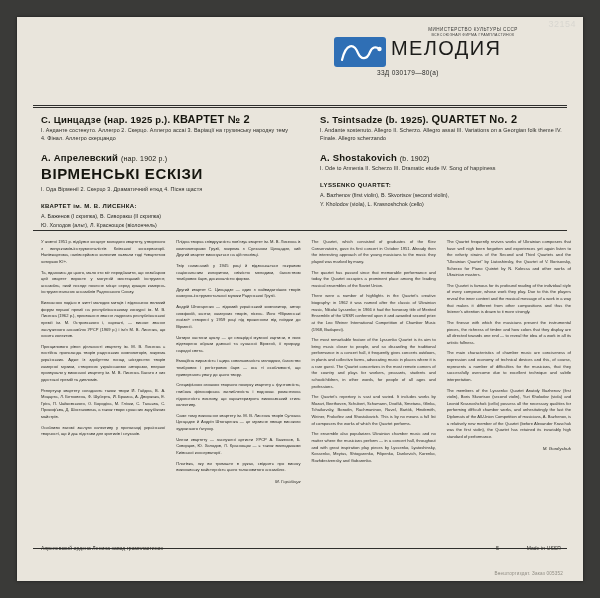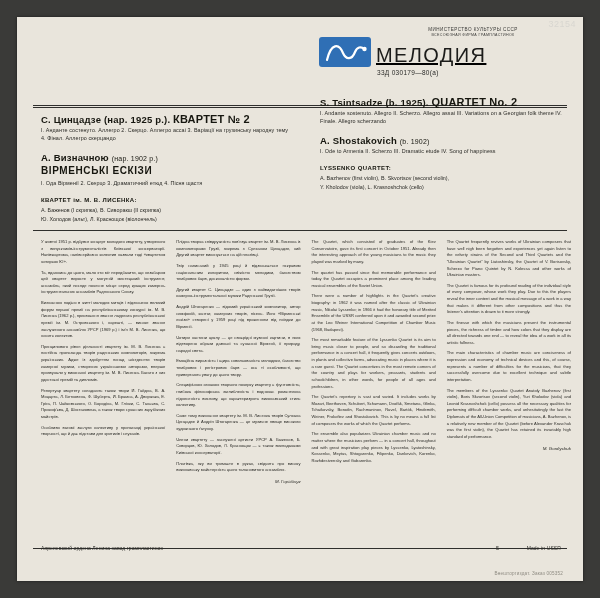--- a/index.html
+++ b/index.html
@@ -38,21 +38,21 @@
   }
   .allunion{
     font-size:3.6px;
     letter-spacing:.35px;
     color:#3a3a38;
     text-align:center;
     margin:0 0 0 58px;
     white-space:nowrap;
   }
   .melodiya-row{
-    display:flex;align-items:flex-end;gap:5px;margin-left:0;text-decoration:underline;
+    display:flex;align-items:flex-start;gap:5px;margin-left:15px;
   }
   .m-logo{
     width:52px;height:30px;flex:0 0 auto;
   }
   .melodiya-word{
     font-size:20px;
     letter-spacing:1.4px;
     color:#1c1c1a;
     font-family:"Liberation Sans", sans-serif;
     font-weight:400;
@@ -61,28 +61,28 @@
     font-size:6.5px;color:#2a2a28;
     margin-top:2px;margin-left:58px;
     letter-spacing:.3px;
   }
   
   .rule{
     position:absolute;height:1px;background:#2f2f2d;
   }
   
   .col-left{position:absolute;left:24px;top:96px;width:250px;}
-  .col-right{position:absolute;left:303px;top:79px;width:250px;}
+  .col-right{position:absolute;left:303px;top:96px;width:250px;}
   .work-title{
     font-size:9.5px;font-weight:bold;color:#16160f;
     letter-spacing:.2px;margin:0 0 1px 0;
   }
   .work-title .big{font-size:11px;}
   .work-sub{
-    font-size:10px;font-weight:bold;color:#16160f;
+    font-size:15px;font-weight:bold;color:#16160f;
     margin:2px 0 3px 0;letter-spacing:.6px;
   }
   .movements{
     font-size:5.4px;color:#2a2a26;line-height:1.5;
     margin:0 0 10px 0;letter-spacing:.1px;
   }
   .quartet-head{
     font-size:6px;font-weight:bold;color:#16160f;
     letter-spacing:.4px;margin:7px 0 3px 0;
   }
@@ -151,21 +151,21 @@
   <div class="rule" style="left:16px;top:531px;width:534px;"></div>
 
   <div class="col-left">
     <div class="work-title">
       <span>С. Цинцадзе (нар. 1925 р.).</span>
       <span class="big">КВАРТЕТ № 2</span>
     </div>
     <div class="movements">I. Анданте состенуто. Аллегро 2. Скерцо. Аллегро ассаі
 3. Варіації на грузинську народну тему 4. Фінал. Аллегро скерцандо</div>
     <div class="work-title">
-      <span>А. Визначною</span>
+      <span>А. Апрелевский</span>
       <span style="font-weight:normal;font-size:7px;">(нар. 1902 р.)</span>
     </div>
     <div class="work-sub">ВІРМЕНСЬКІ ЕСКІЗИ</div>
     <div class="movements">I. Ода Вірменії 2. Скерцо 3. Драматичний етюд 4. Пісня щастя</div>
     <div class="quartet-head">КВАРТЕТ ім. М. В. ЛИСЕНКА:</div>
     <div class="members">А. Баженов (І скрипка), В. Сиворакш (ІІ скрипка)</div>
     <div class="members">Ю. Холодов (альт), Л. Краснощок (віолончель)</div>
   </div>
 
   <div class="col-right">

